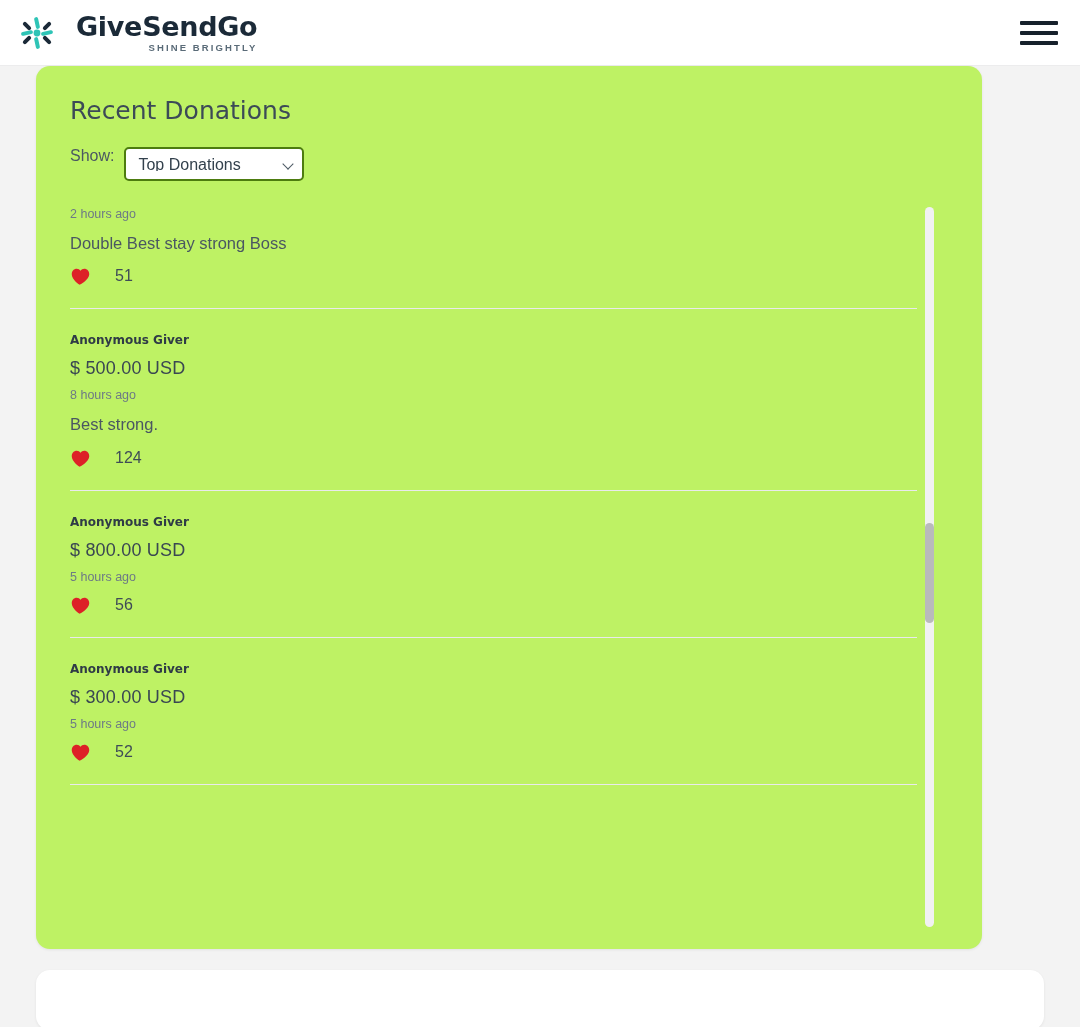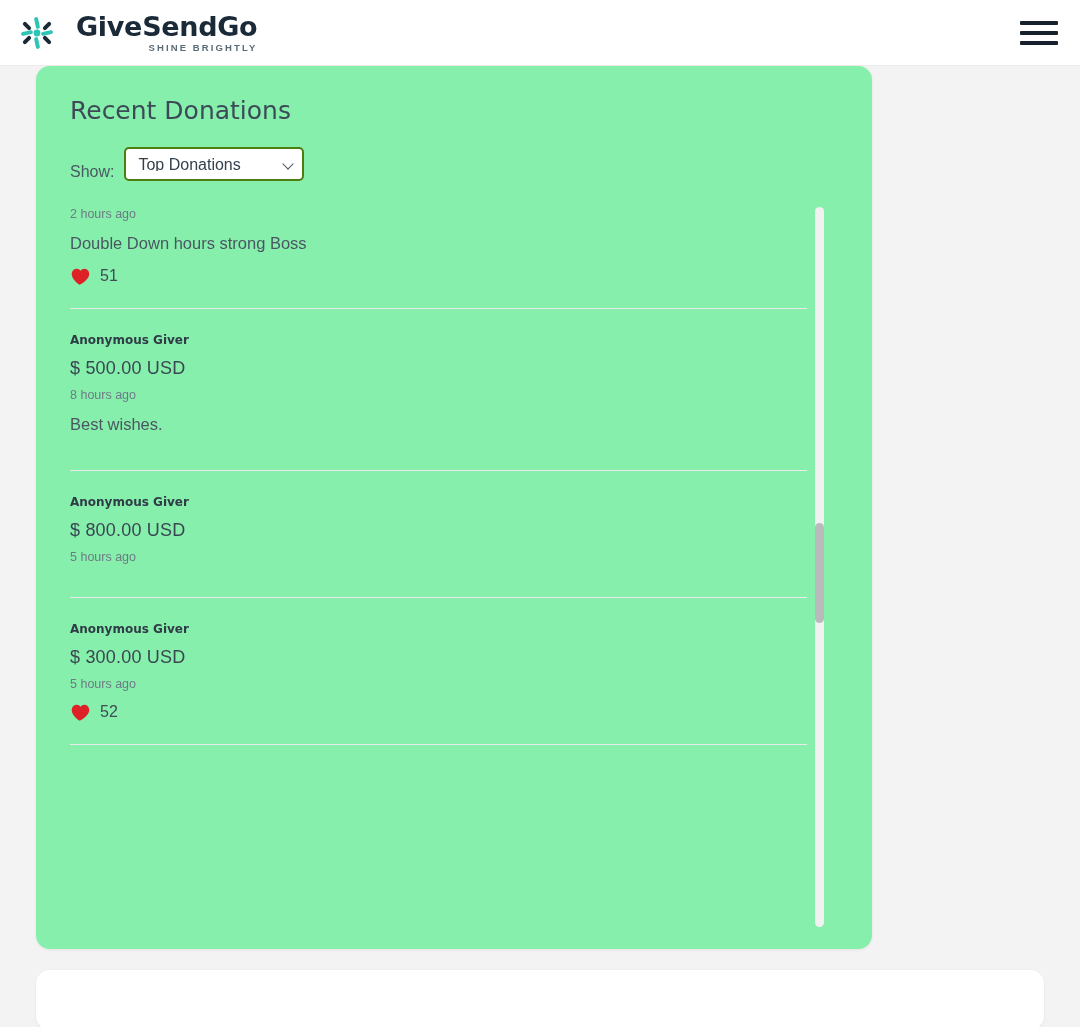--- a/index.html
+++ b/index.html
@@ -77,39 +77,39 @@
   }
 
   
   .page-wrap {
     width: 1080px;
     padding: 0 36px;
   }
   .card {
     position: relative;
     margin-top: 0px;
-    background: #86efac;
+    background: #bef264;
     border-radius: 14px;
     box-shadow: 0 1px 3px rgba(0,0,0,0.07);
     padding: 30px 38px 28px 34px;
-    width: 836px;
+    width: 946px;
     height: 883px;
     overflow: hidden;
   }
   .card-title {
     font-size: 25px;
     color: #3c4a57;
     font-weight: normal;
     margin: 0 0 22px 0;
     font-family: "DejaVu Sans", sans-serif;
   }
 
   .show-row {
     display: flex;
-    align-items: flex-end;
+    align-items: flex-start;
     gap: 10px;
     margin-bottom: 26px;
   }
   .show-label {
     font-size: 16px;
     color: #4b5862;
   }
   .select-wrap {
     position: relative;
     display: inline-block;
@@ -185,21 +185,21 @@
   }
   .don-msg {
     font-size: 16.5px;
     color: #4a5762;
     margin: 0 0 12px 0;
     line-height: 1.35;
   }
   .likes {
     display: flex;
     align-items: center;
-    gap: 9px;
+    gap: 24px;
   }
   .heart {
     width: 21px;
     height: 20px;
     display: inline-block;
   }
   .like-count {
     font-size: 16px;
     color: #3f4c57;
   }
@@ -282,42 +282,58 @@
         </select>
         <span class="select-caret"></span>
       </span>
     </div>
 
     <div class="list-area">
       <div class="list">
 
         <div class="donation">
           <div class="don-time">2 hours ago</div>
-          <div class="don-msg">Double Down hours strong Boss</div>
+          <div class="don-msg">Double Best stay strong Boss</div>
           <div class="likes">
             <span class="heart">
               <svg width="21" height="20" viewBox="0 0 24 22" xmlns="http://www.w3.org/2000/svg">
                 <path d="M12 21s-9-5.7-9-12.1C3 5.1 5.6 2.6 8.7 2.6c1.9 0 3.3 1 4.3 2.3 1-1.3 2.4-2.3 4.3-2.3 3.1 0 5.7 2.5 5.7 6.3C23 15.3 12 21 12 21z" fill="#dd2127" transform="translate(-1,0)"></path>
               </svg>
             </span>
             <span class="like-count">51</span>
           </div>
         </div>
 
         <div class="donation">
           <div class="don-name">Anonymous Giver</div>
           <div class="don-amount">$ 500.00 USD</div>
           <div class="don-time">8 hours ago</div>
-          <div class="don-msg">Best wishes.</div>
+          <div class="don-msg">Best strong.</div>
+          <div class="likes">
+            <span class="heart">
+              <svg width="21" height="20" viewBox="0 0 24 22" xmlns="http://www.w3.org/2000/svg">
+                <path d="M12 21s-9-5.7-9-12.1C3 5.1 5.6 2.6 8.7 2.6c1.9 0 3.3 1 4.3 2.3 1-1.3 2.4-2.3 4.3-2.3 3.1 0 5.7 2.5 5.7 6.3C23 15.3 12 21 12 21z" fill="#dd2127" transform="translate(-1,0)"></path>
+              </svg>
+            </span>
+            <span class="like-count">124</span>
+          </div>
         </div>
 
         <div class="donation">
           <div class="don-name">Anonymous Giver</div>
           <div class="don-amount">$ 800.00 USD</div>
           <div class="don-time">5 hours ago</div>
+          <div class="likes">
+            <span class="heart">
+              <svg width="21" height="20" viewBox="0 0 24 22" xmlns="http://www.w3.org/2000/svg">
+                <path d="M12 21s-9-5.7-9-12.1C3 5.1 5.6 2.6 8.7 2.6c1.9 0 3.3 1 4.3 2.3 1-1.3 2.4-2.3 4.3-2.3 3.1 0 5.7 2.5 5.7 6.3C23 15.3 12 21 12 21z" fill="#dd2127" transform="translate(-1,0)"></path>
+              </svg>
+            </span>
+            <span class="like-count">56</span>
+          </div>
         </div>
 
         <div class="donation">
           <div class="don-name">Anonymous Giver</div>
           <div class="don-amount">$ 300.00 USD</div>
           <div class="don-time">5 hours ago</div>
           <div class="likes">
             <span class="heart">
               <svg width="21" height="20" viewBox="0 0 24 22" xmlns="http://www.w3.org/2000/svg">
                 <path d="M12 21s-9-5.7-9-12.1C3 5.1 5.6 2.6 8.7 2.6c1.9 0 3.3 1 4.3 2.3 1-1.3 2.4-2.3 4.3-2.3 3.1 0 5.7 2.5 5.7 6.3C23 15.3 12 21 12 21z" fill="#dd2127" transform="translate(-1,0)"></path>

